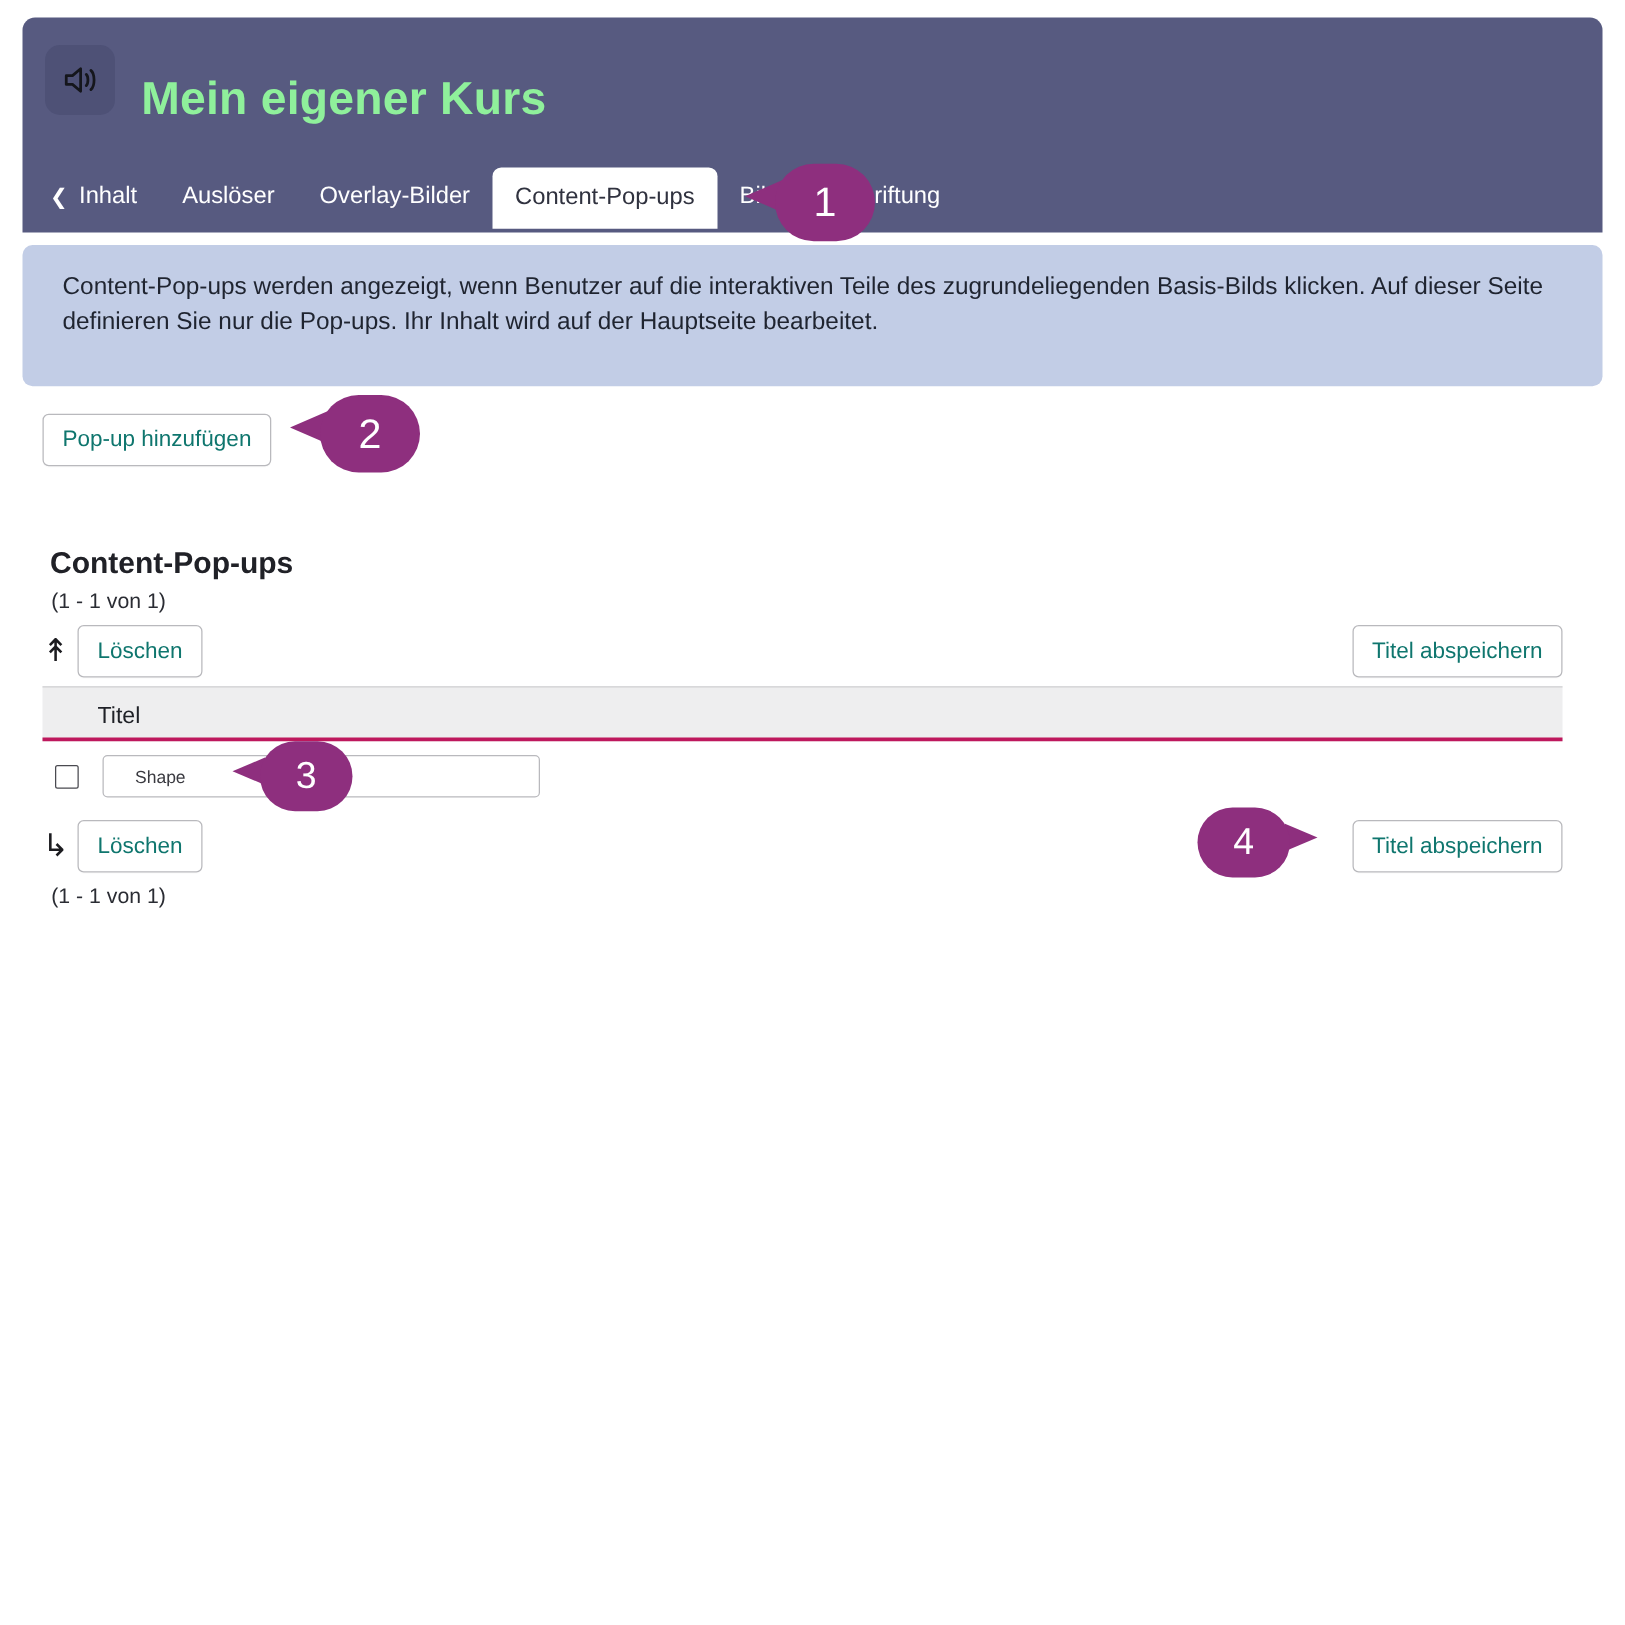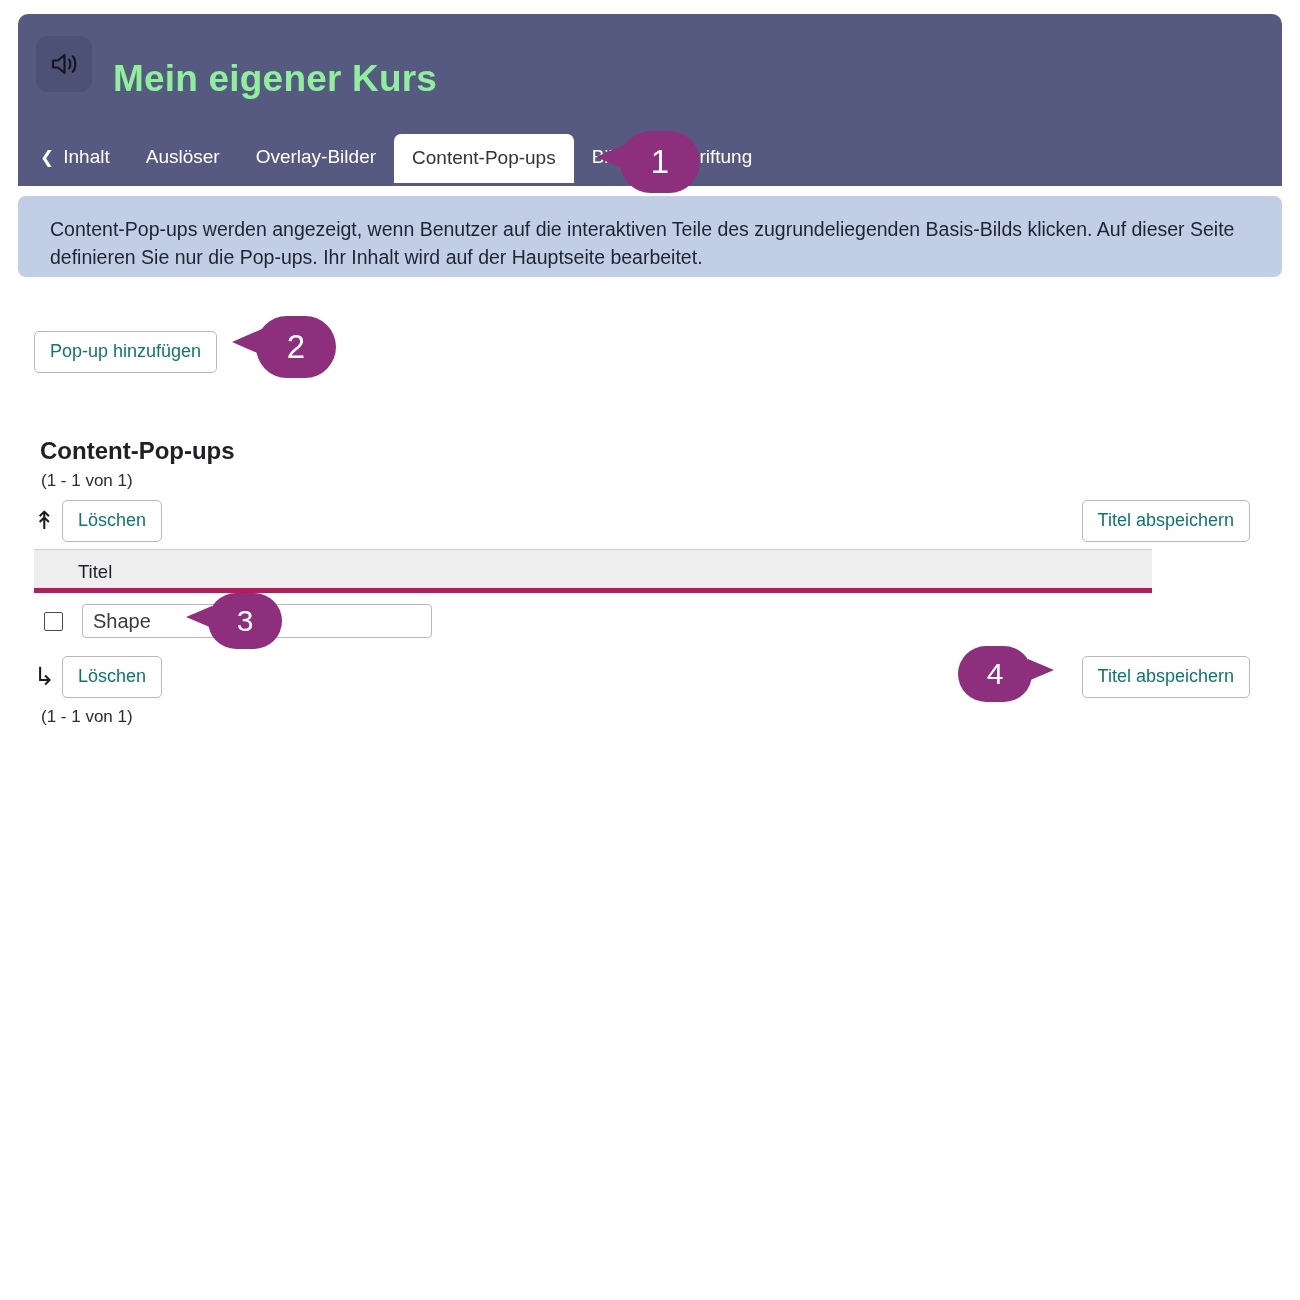--- a/index.html
+++ b/index.html
@@ -96,21 +96,21 @@
 
   
   .info-banner {
     position: absolute;
     left: 18px;
     top: 196px;
     width: 1264px;
     box-sizing: border-box;
     background: #c2cde6;
     border-radius: 8px;
-    padding: 20px 30px 6px 32px;
+    padding: 20px 30px 38px 32px;
   }
   .info-banner p {
     margin: 0;
     font-size: 19.5px;
     line-height: 1.42;
     color: #1f2430;
     max-width: 1208px;
   }
 
   
@@ -177,25 +177,25 @@
     text-align: left;
     font-family: "DejaVu Sans", sans-serif;
   }
   .spacer { flex: 1 1 auto; }
 
   
   .table-head {
     position: absolute;
     left: 34px;
     top: 549px;
-    width: 1118px;
+    width: 1216px;
     height: 44px;
     background: #eeeeef;
     border-top: 1px solid #cfcfd2;
-    border-bottom: 5px solid #be185d;
+    border-bottom: 3px solid #be185d;
     box-sizing: border-box;
   }
   .table-head .th {
     position: absolute;
     left: 44px;
     top: 11px;
     font-size: 18.5px;
     color: #1f2127;
   }
 
@@ -218,23 +218,23 @@
     margin-right: 19px;
     box-sizing: border-box;
     cursor: pointer;
   }
   .title-input {
     width: 350px;
     height: 34px;
     box-sizing: border-box;
     border: 1px solid #b9b9bd;
     border-radius: 4px;
-    font-size: 20px;
+    font-size: 14px;
     color: #3a3a40;
-    padding: 4px 10px;
+    padding: 4px 25px;
     font-family: "Liberation Sans", sans-serif;
     background: #fff;
   }
 
   
   .marker {
     position: absolute;
     width: 104px;
     height: 62px;
   }

